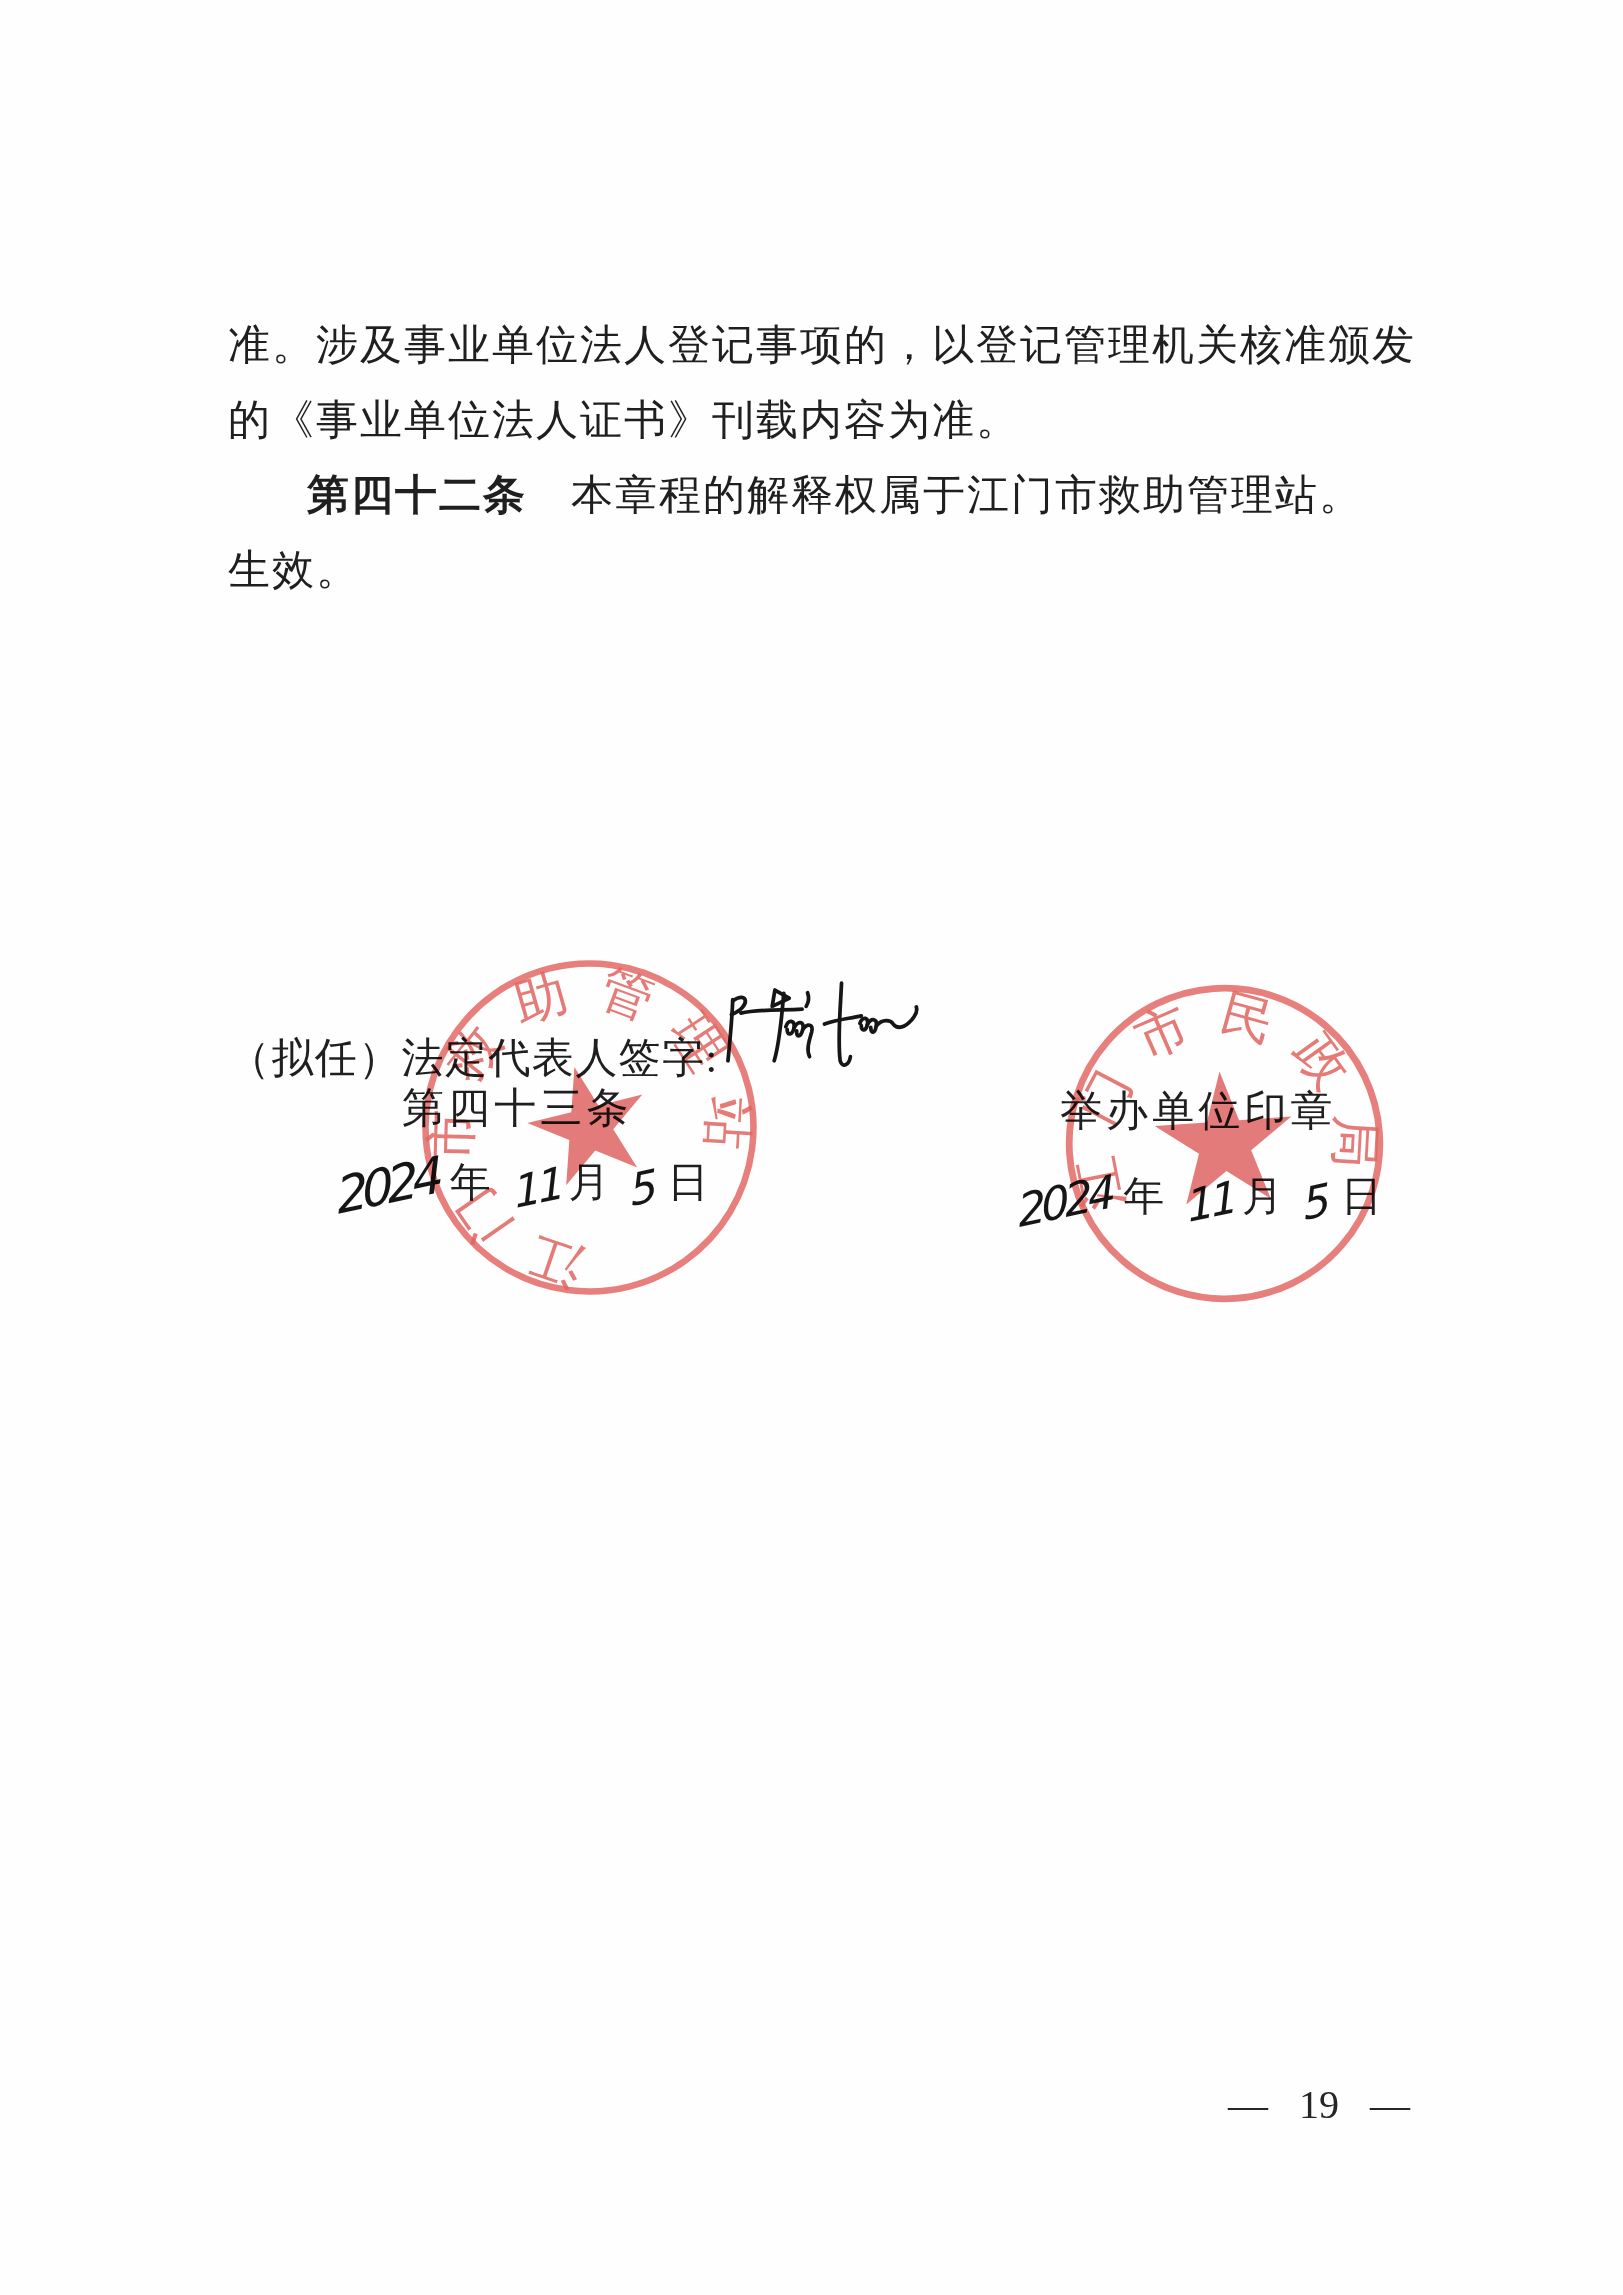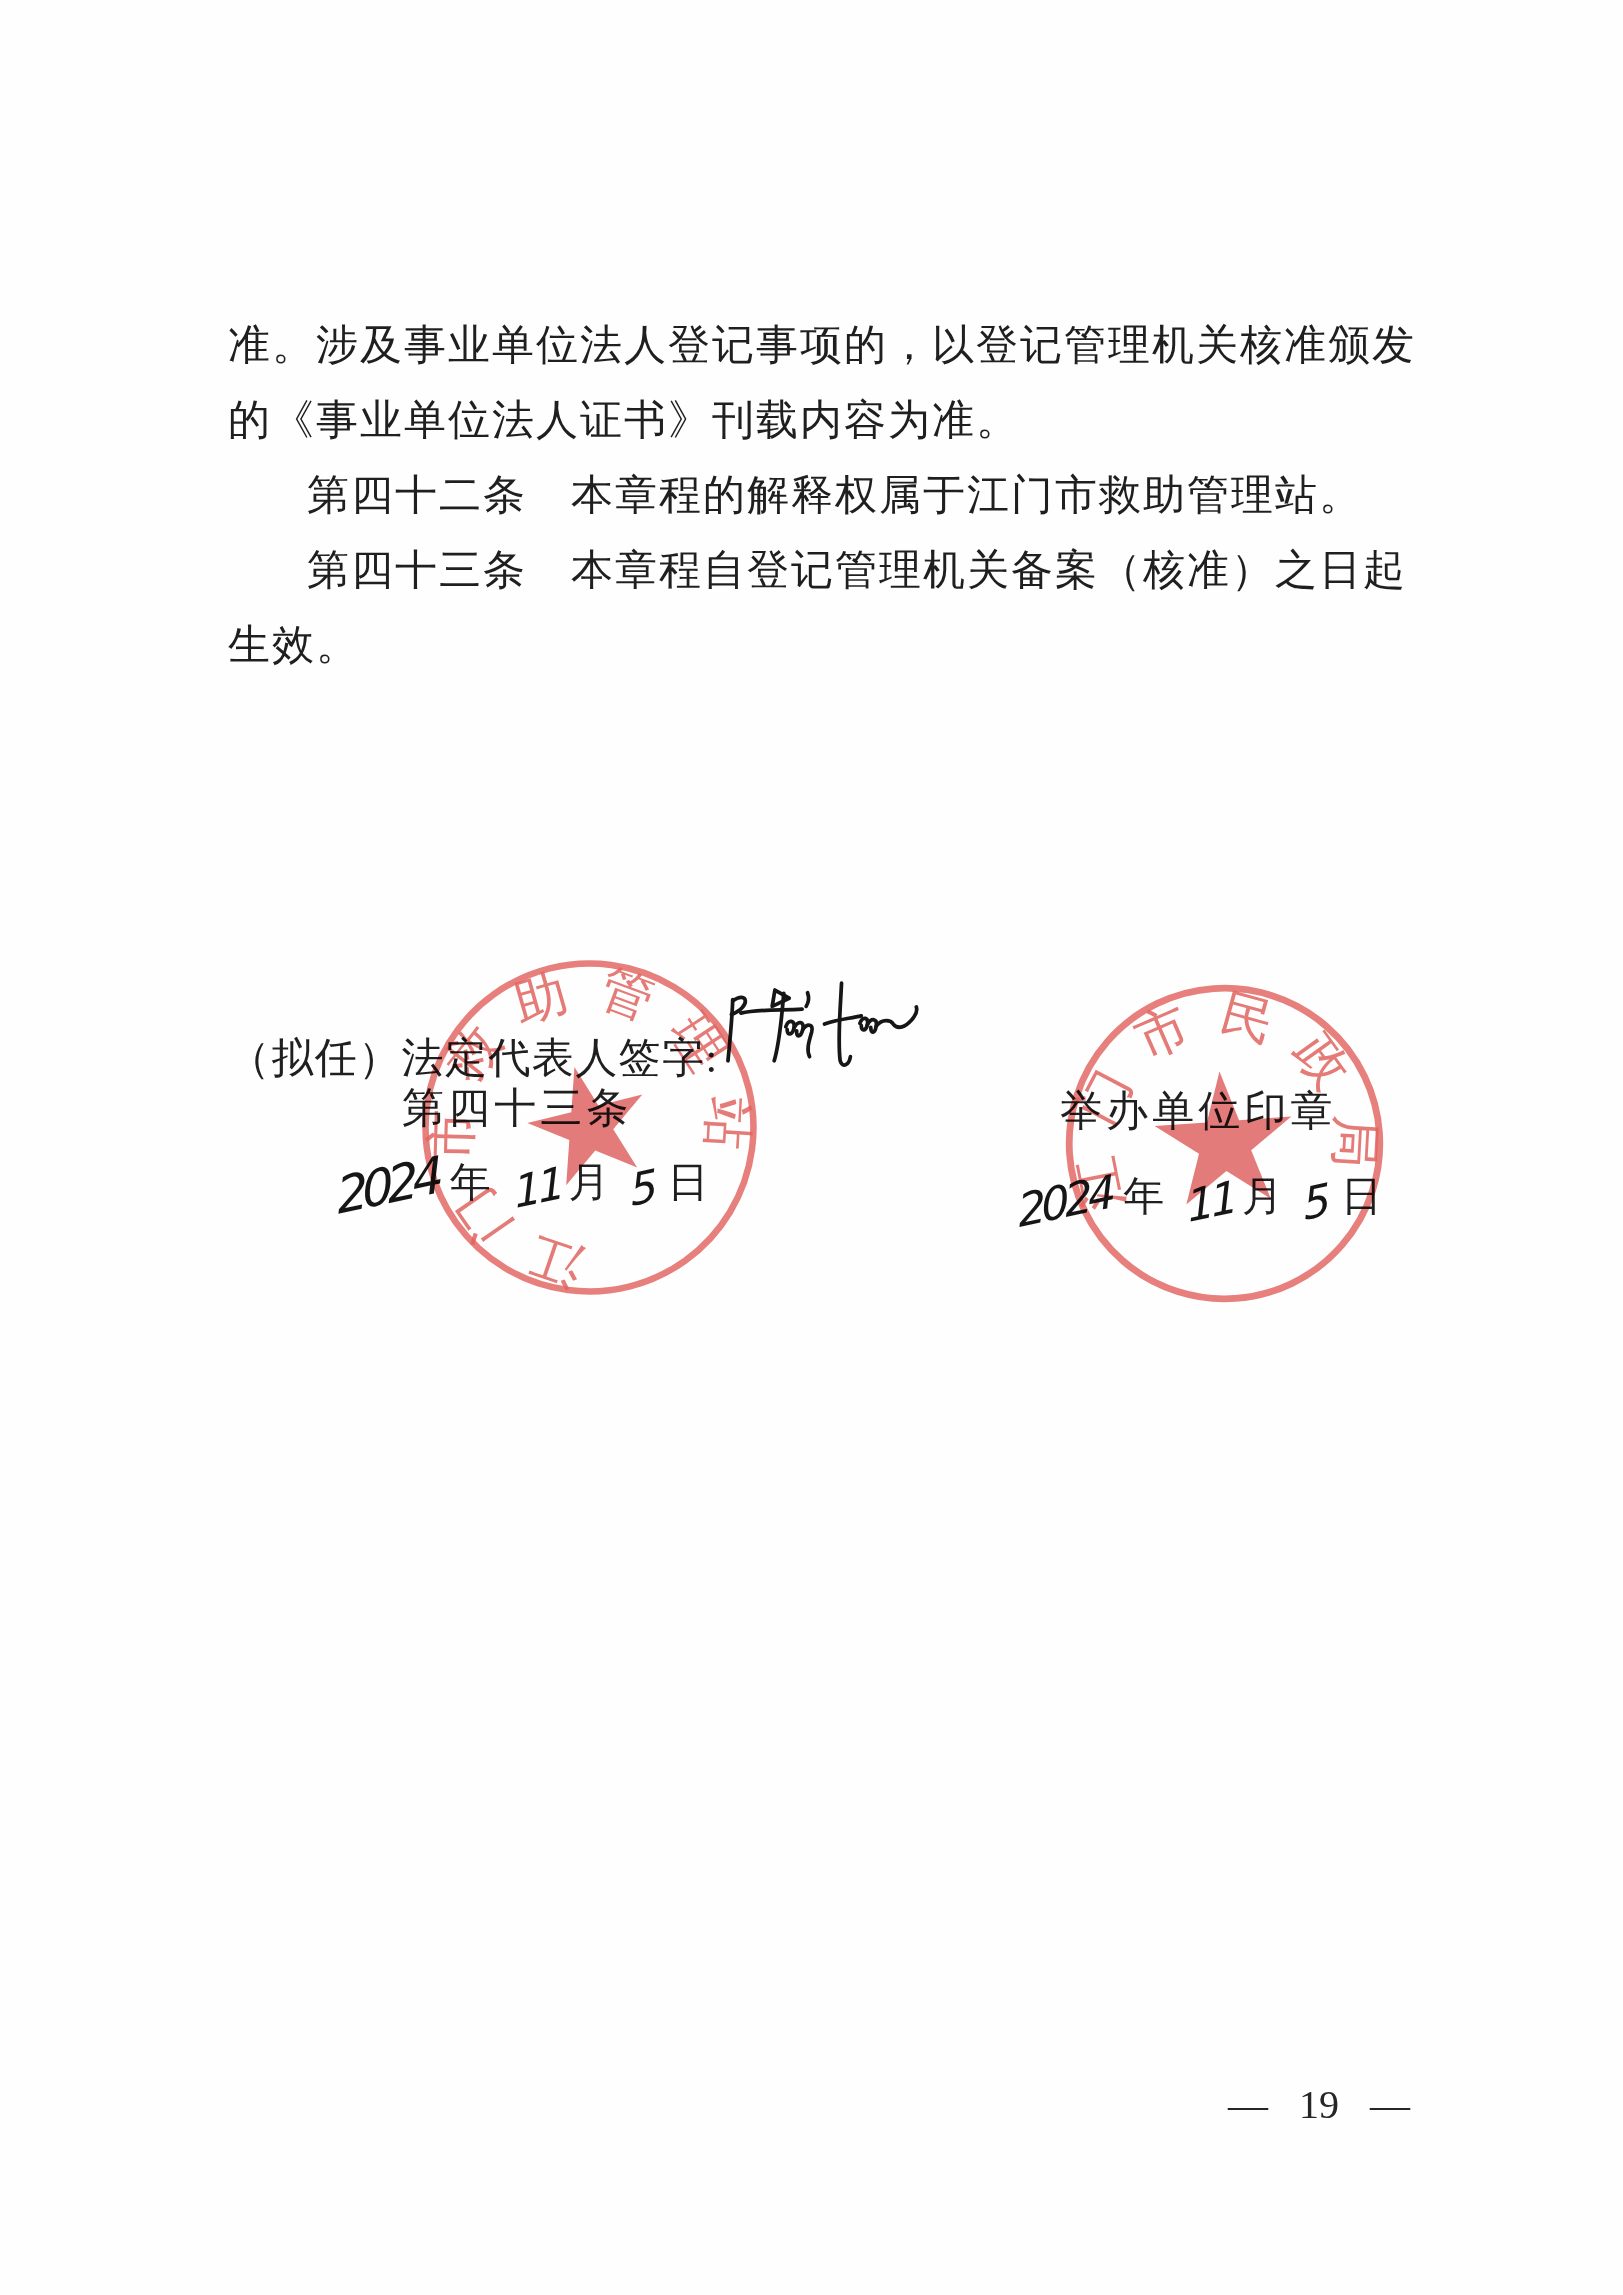--- a/index.html
+++ b/index.html
@@ -12,21 +12,21 @@
     overflow:hidden;
     padding-left:21px;
   }
   
   .body-text{
     position:absolute;left:228px;top:308px;width:1221px;
     font-size:42px;line-height:75px;letter-spacing:2px;
   }
   .doc-line{white-space:nowrap;}
   .doc-line--indent{text-indent:79px;}
-  .doc-bold{font-weight:400;}
+  .doc-bold{font-weight:700;}
   
   .signer-line{
     position:absolute;left:228px;top:1011px;
     font-size:42px;letter-spacing:1.4px;white-space:nowrap;margin-top:19px;
   }
   .signature-svg{position:absolute;left:720px;top:971px;width:205px;height:102px;}
   .seal-label{position:absolute;font-size:42px;letter-spacing:4.1px;white-space:nowrap;}
   .seal-label--left{left:402px;top:1080px;}
   .seal-label--right{left:1060px;top:1083px;}
   .date-line{position:absolute;white-space:nowrap;font-size:41px;}
@@ -63,21 +63,20 @@
 </style>
 </head>
 <body>
 
 <div class="page">
 
   <div class="body-text">
     <div class="doc-line"><span>准。涉及事业单位法人登记事项的，以登记管理机关核准颁发</span></div>
     <div class="doc-line"><span>的《事业单位法人证书》刊载内容为准。</span></div>
     <div class="doc-line doc-line--indent"><span class="doc-bold">第四十二条</span><span>　本章程的解释权属于江门市救助管理站。</span></div>
-    <div class="doc-line doc-line--indent"><span class="doc-bold">第四十三条</span><span>　本章程自登记管理机关备案（核准）之日起</span></div>
     <div class="doc-line"><span>生效。</span></div>
   </div>
 
   <div class="signer-line">（拟任）法定代表人签字:</div>
 
   <svg class="signature-svg" viewBox="0 0 300 150" aria-hidden="true">
     <g fill="none" stroke="#161616" stroke-width="5.5" stroke-linecap="round" stroke-linejoin="round">
       <path d="M18,42 C17,72 14,102 11,132"></path>
       <path d="M18,44 C40,28 46,52 16,64"></path>
       <path d="M80,28 L101,40 L76,52 L80,28"></path>

